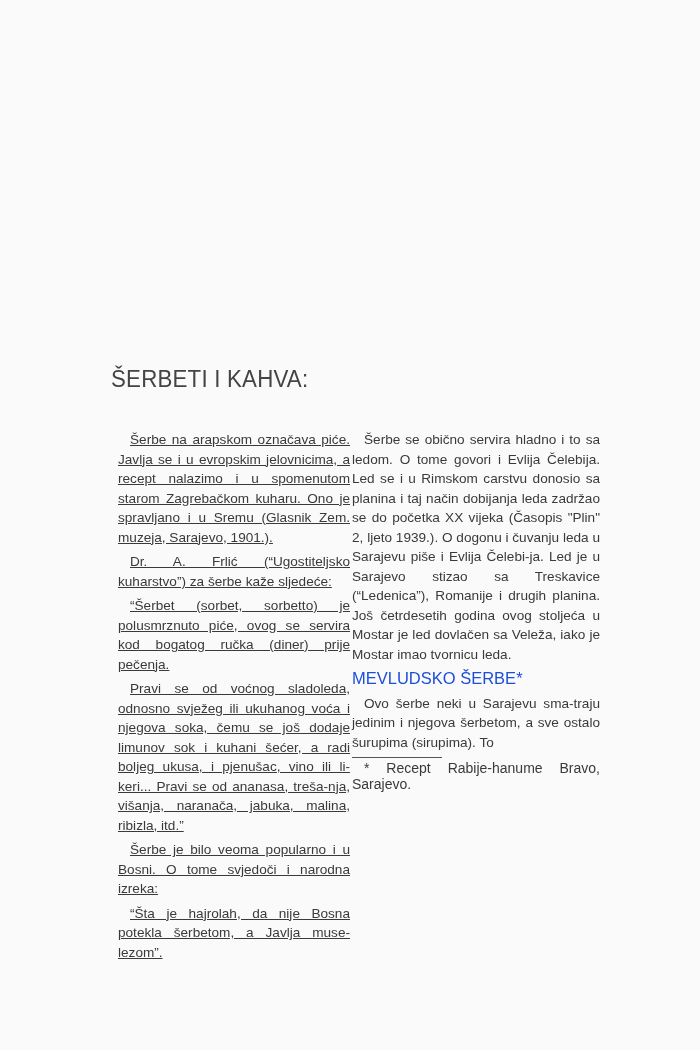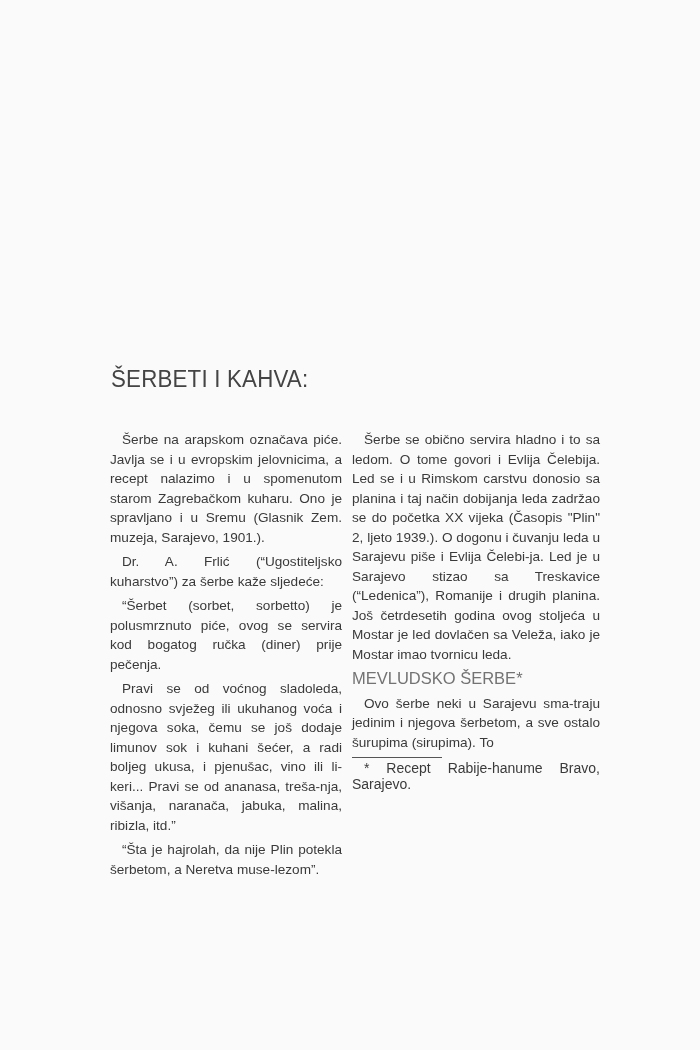--- a/index.html
+++ b/index.html
@@ -12,41 +12,42 @@
   }
   .title {
     position: absolute; left: 111px; top: 366px;
     font-size: 23px; letter-spacing: 0.2px; color: #444;
     font-weight: normal; margin: 0; transform: scaleX(0.97); transform-origin: left;
   }
   .col {
     position: absolute; top: 430px; width: 232px;
     font-size: 13.6px; line-height: 19.5px;
   }
-  .col.left { left: 110px; }
+  .col.left { left: 118px; text-decoration: underline; }
   .col.right { left: 352px; width: 248px; }
   .col p { margin: 0 0 5px 0; text-align: justify; text-indent: 12px; hyphens: manual; }
   .subhead {
-    font-size: 16.5px; color: #737373; margin: 48px 0 26px 0; text-indent: 0 !important;
+    font-size: 16.5px; color: #1d4ed8; margin: 48px 0 26px 0; text-indent: 0 !important;
     text-align: left !important; font-weight: normal;
   }
   .fn-rule { width: 90px; border-top: 1px solid #555; margin: 3px 0 2px 0; }
   .footnote { font-size: 14px; line-height: 16px; text-align: justify; text-indent: 12px; margin: 0; }
 </style>
 </head>
 <body>
 
 <h1 class="title">ŠERBETI I KAHVA:</h1>
 
 <div class="col left">
   <p>Šerbe na arapskom označava piće. Javlja se i u evropskim jelovnicima, a recept nalazimo i u spomenutom starom Zagrebačkom kuharu. Ono je spravljano i u Sremu (Glasnik Zem. muzeja, Sarajevo, 1901.).</p>
   <p>Dr. A. Frlić (“Ugostiteljsko kuharstvo”) za šerbe kaže sljedeće:</p>
   <p>“Šerbet (sorbet, sorbetto) je polusmrznuto piće, ovog se servira kod bogatog ručka (diner) prije pečenja.</p>
   <p>Pravi se od voćnog sladoleda, odnosno svježeg ili ukuhanog voća i njegova soka, čemu se još dodaje limunov sok i kuhani šećer, a radi boljeg ukusa, i pjenušac, vino ili li-keri... Pravi se od ananasa, treša-nja, višanja, naranača, jabuka, malina, ribizla, itd.”</p>
-  <p>“Šta je hajrolah, da nije Plin potekla šerbetom, a Neretva muse-lezom”.</p>
+  <p>Šerbe je bilo veoma popularno i u Bosni. O tome svjedoči i narodna izreka:</p>
+  <p>“Šta je hajrolah, da nije Bosna potekla šerbetom, a Javlja muse-lezom”.</p>
 </div>
 
 <div class="col right">
   <p>Šerbe se obično servira hladno i to sa ledom. O tome govori i Evlija Čelebija. Led se i u Rimskom carstvu donosio sa planina i taj način dobijanja leda zadržao se do početka XX vijeka (Časopis "Plin" 2, ljeto 1939.). O dogonu i čuvanju leda u Sarajevu piše i Evlija Čelebi-ja. Led je u Sarajevo stizao sa Treskavice (“Ledenica”), Romanije i drugih planina. Još četrdesetih godina ovog stoljeća u Mostar je led dovlačen sa Veleža, iako je Mostar imao tvornicu leda.</p>
   <p class="subhead">MEVLUDSKO ŠERBE*</p>
   <p>Ovo šerbe neki u Sarajevu sma-traju jedinim i njegova šerbetom, a sve ostalo šurupima (sirupima). To</p>
   <div class="fn-rule"></div>
   <p class="footnote">* Recept Rabije-hanume Bravo, Sarajevo.</p>
 </div>
 

